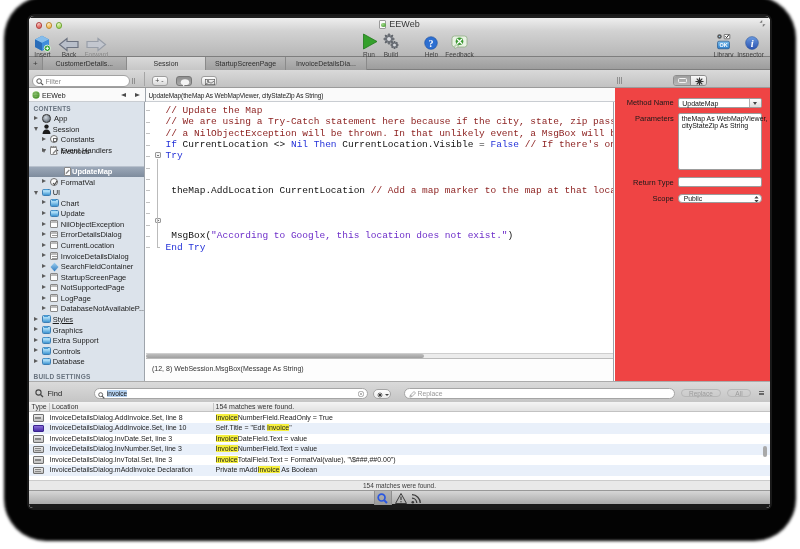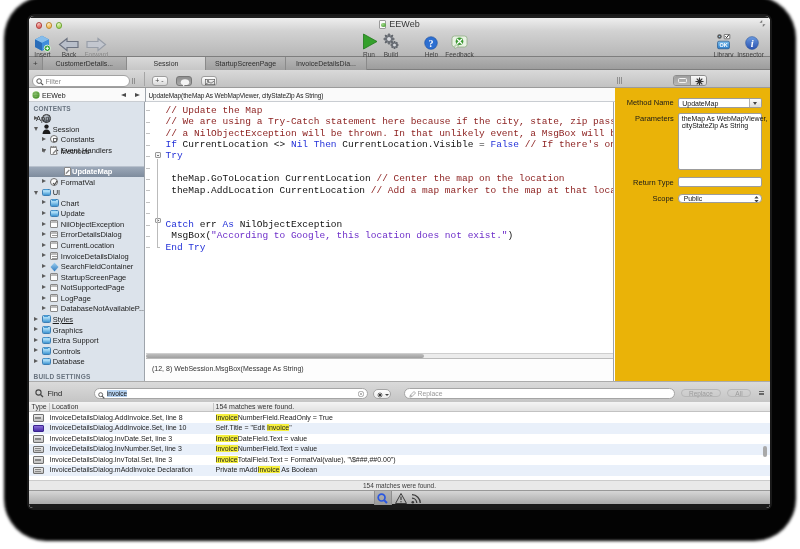--- a/index.html
+++ b/index.html
@@ -26,21 +26,21 @@
 .tri.d { border-top:4px solid #5c5c5c; border-left:2.8px solid transparent; border-right:2.8px solid transparent; top:3.6px; }
 .fold { position:absolute; top:1.5px; width:9px; height:7.5px; border-radius:1.5px; background:linear-gradient(#a8daf5 30%,#3f96d2); border:0.5px solid #3d7fb5; }
 .pagei { position:absolute; top:1px; width:7px; height:8.5px; background:#fdfdfd; border:0.5px solid #888; border-radius:1px; }
 .diali { position:absolute; top:1.5px; width:8px; height:7.5px; background:#fdfdfd; border:0.5px solid #888; border-radius:1px; }
 .circi { position:absolute; top:1px; width:8px; height:8px; border-radius:50%; background:#fbfbfb; border:1px solid #6e6e6e; }
 #editor { position:absolute; left:117px; top:85.5px; width:468px; height:279px; background:#fff; border-right:1px solid #9ea4ab; overflow:hidden; }
 .code { position:absolute; left:19.5px; font-family:"Liberation Mono", monospace; font-size:9.5px; line-height:11.42px; white-space:pre; color:#111; }
 .cm { color:#8e2423; }
 .kw { color:#2331d8; }
 .st { color:#6e2fc9; }
-#inspector { position:absolute; left:586px; top:72px; width:155px; height:292.5px; background:#eab308; }
+#inspector { position:absolute; left:586px; top:72px; width:155px; height:292.5px; background:#ef4444; }
 .ilabel { position:absolute; left:0; width:58.8px; font-size:7.5px; color:#1a1a1a; text-align:right; }
 .ifield { position:absolute; left:63.2px; width:84px; background:#fff; border:1px solid #9c9c9c; border-radius:2px; font-size:7px; color:#111; }
 #findbar { position:absolute; left:0; top:364.5px; width:741px; height:21px; background:linear-gradient(#dadada,#c5c5c5); border-top:1px solid #ababab; }
 .pill { position:absolute; background:#fff; border:1px solid #a5a5a5; border-radius:8px; }
 .fbtn { position:absolute; top:7.8px; height:8px; border:1px solid #b7b7b7; border-radius:4.5px; font-size:6.5px; color:#9b9b9b; text-align:center; line-height:7.5px; background:transparent; }
 #reshead { position:absolute; left:0; top:385.5px; width:741px; height:10.5px; background:linear-gradient(#f4f4f4,#e2e2e2); border-bottom:1px solid #c2c2c2; font-size:7px; color:#333; }
 .rrow { position:absolute; left:0; width:741px; height:10.5px; font-size:7px; color:#1b1b1b; }
 .rrow.alt { background:#e9f0fa; }
 .rrow .c1 { position:absolute; left:20.5px; top:1.2px; }
 .rrow .c2 { position:absolute; left:186.5px; top:1.2px; }
@@ -201,21 +201,21 @@
     <div class="tri r" style="border-left:none;border-right:5.5px solid #4a4a4a;left:91.5px;top:4.8px;border-top:2.6px solid transparent;border-bottom:2.6px solid transparent;"></div>
     <div class="tri r" style="left:105.7px;top:4.8px;border-left:5.5px solid #4a4a4a;border-top:2.6px solid transparent;border-bottom:2.6px solid transparent;"></div>
     <div class="abs" style="left:115.5px;top:0;width:1px;height:13.5px;background:#9ea4ab;"></div>
     <span class="abs" style="left:119.5px;top:4px;font-size:6.5px;letter-spacing:-0.11px;">UpdateMap(theMap As WebMapViewer, cityStateZip As String)</span>
   </div>
   <div id="nav">
       <div class="sect" style="top:3px;">CONTENTS</div>
       <div class="trow" style="top:11.6px;">
         <div class="tri r" style="left:4.5px;"></div>
         <div class="abs" style="left:13px;top:1px;width:8.5px;height:8.5px;border-radius:50%;background:radial-gradient(circle at 40% 35%,#cfd6de,#4a5560);border:0.5px solid #333;"></div>
-        <span class="abs" style="left:7px;top:0;">App</span>
+        <span class="abs" style="left:25px;top:0;">App</span>
       </div>
       <div class="trow" style="top:22.2px;">
         <div class="tri d" style="left:4.5px;"></div>
         <svg class="abs" style="left:13px;top:0.5px;" width="9" height="10" viewBox="0 0 9 10">
           <circle cx="4.5" cy="2.6" r="2.2" fill="#1b1b1b"></circle>
           <path d="M0.5 10 Q0.8 5.4 4.5 5.4 Q8.2 5.4 8.5 10 Z" fill="#1b1b1b"></path>
         </svg>
         <span class="abs" style="left:23.7px;top:0;">Session</span>
       </div>
       <div class="trow" style="top:32.7px;">
@@ -395,28 +395,26 @@
       <div class="abs" style="left:-0.5px;top:8.9px;width:4px;height:1px;background:#c2c2c2;"></div>
       <div class="code" style="top:14.62px;"><span class="cm">// We are using a Try-Catch statement here because if the city, state, zip passed in is invalid</span></div>
       <div class="abs" style="left:-0.5px;top:20.3px;width:4px;height:1px;background:#c2c2c2;"></div>
       <div class="code" style="top:26.04px;"><span class="cm">// a NilObjectException will be thrown. In that unlikely event, a MsgBox will be displayed.</span></div>
       <div class="abs" style="left:-0.5px;top:31.7px;width:4px;height:1px;background:#c2c2c2;"></div>
       <div class="code" style="top:37.46px;"><span class="kw">If</span> CurrentLocation &lt;&gt; <span class="kw">Nil</span> <span class="kw">Then</span> CurrentLocation.Visible = <span class="kw">False</span> <span class="cm">// If there's one, hide it</span></div>
       <div class="abs" style="left:-0.5px;top:43.2px;width:4px;height:1px;background:#c2c2c2;"></div>
       <div class="code" style="top:48.88px;"><span class="kw">Try</span></div>
       <div class="abs" style="left:-0.5px;top:54.6px;width:4px;height:1px;background:#c2c2c2;"></div>
       <div class="abs" style="left:-0.5px;top:66.0px;width:4px;height:1px;background:#c2c2c2;"></div>
-      <div class="code" style="top:71.72px;"> theMap.GoToLocation CurrentLocation <span class="cm">// Center the map on the location</span></div>
       <div class="abs" style="left:-0.5px;top:77.4px;width:4px;height:1px;background:#c2c2c2;"></div>
       <div class="code" style="top:83.14px;"> theMap.AddLocation CurrentLocation <span class="cm">// Add a map marker to the map at that location</span></div>
       <div class="abs" style="left:-0.5px;top:88.8px;width:4px;height:1px;background:#c2c2c2;"></div>
       <div class="abs" style="left:-0.5px;top:100.3px;width:4px;height:1px;background:#c2c2c2;"></div>
       <div class="code" style="top:105.98px;"></div>
       <div class="abs" style="left:-0.5px;top:111.7px;width:4px;height:1px;background:#c2c2c2;"></div>
-      <div class="code" style="top:117.40px;"><span class="kw">Catch</span> err <span class="kw">As</span> NilObjectException</div>
       <div class="abs" style="left:-0.5px;top:123.1px;width:4px;height:1px;background:#c2c2c2;"></div>
       <div class="code" style="top:128.82px;"> MsgBox(<span class="st">"According to Google, this location does not exist."</span>)</div>
       <div class="abs" style="left:-0.5px;top:134.5px;width:4px;height:1px;background:#c2c2c2;"></div>
       <div class="code" style="top:140.24px;"><span class="kw">End Try</span></div>
       <div class="abs" style="left:-0.5px;top:145.9px;width:4px;height:1px;background:#c2c2c2;"></div>
       <div class="abs" style="left:8.5px;top:50.5px;width:6px;height:5.5px;border:0.8px solid #999;border-radius:1px;background:#f5f5f5;">
         <div style="margin:1.8px 1px 0;height:0.8px;background:#777;"></div>
       </div>
       <div class="abs" style="left:8.5px;top:116px;width:6px;height:5.5px;border:0.8px solid #999;border-radius:1px;background:#f5f5f5;">
         <div style="margin:1.8px 1px 0;height:0.8px;background:#777;"></div>

